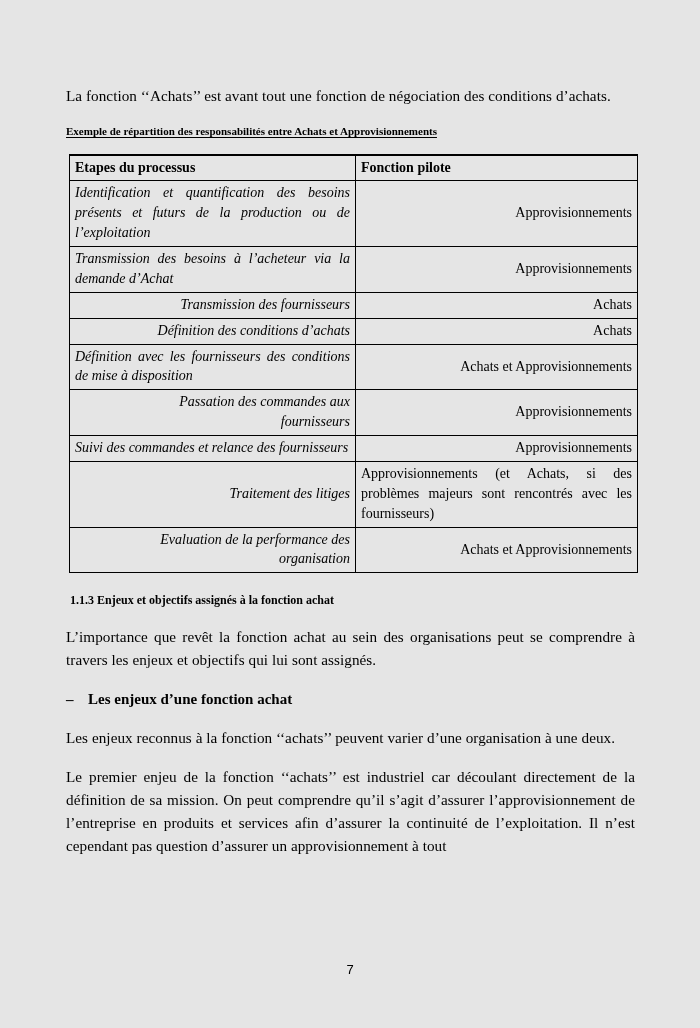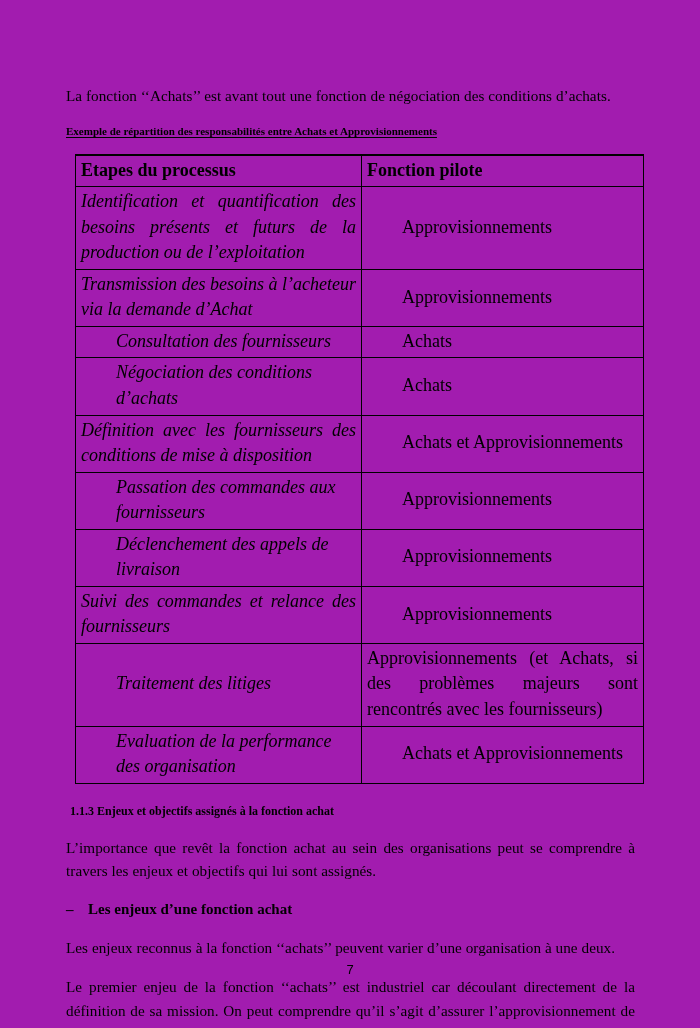--- a/index.html
+++ b/index.html
@@ -4,21 +4,21 @@
 <style>
   html, body {
     margin: 0;
     padding: 0;
     background: #ffffff;
   }
   .page {
     position: relative;
     width: 700px;
     height: 1028px;
-    background: #a21caf;
+    background: #e5e5e5;
     font-family: "Liberation Serif", "DejaVu Serif", serif;
     color: #000000;
     overflow: hidden;
   }
   .content {
     position: absolute;
     left: 66px;
     top: 84px;
     width: 569px;
   }
@@ -55,24 +55,24 @@
     line-height: 1.5;
   }
   .dash-heading .dash {
     display: inline-block;
     width: 22px;
     font-weight: bold;
   }
   table.resp-table {
     border-collapse: collapse;
     width: 568px;
-    margin: 0 0 18px 9px;
+    margin: 0 0 18px 3px;
     table-layout: fixed;
     border: 1px solid #000;
-    font-size: 18px;
+    font-size: 14px;
   }
   table.resp-table td, table.resp-table th {
     border: 1px solid #000;
     padding: 2px 5px 3px 5px;
     vertical-align: middle;
     line-height: 1.42;
     text-align: left;
     font-weight: normal;
   }
   table.resp-table th {
@@ -84,21 +84,21 @@
   table.resp-table td.col-step {
     text-align: justify;
     text-justify: inter-word;
     font-style: italic;
   }
   table.resp-table td.col-func {
     text-align: justify;
     text-justify: inter-word;
   }
   table.resp-table td.nojust {
-    text-align: left;
+    text-align: right;
     padding-left: 40px;
   }
   col.c1 { width: 286px; }
   col.c2 { width: 282px; }
   .page-number {
     position: absolute;
     left: 0;
     right: 0;
     top: 962px;
     text-align: center;
@@ -132,37 +132,33 @@
       <tbody>
         <tr>
           <td class="col-step">Identification et quantification des besoins présents et futurs de la production ou de l’exploitation</td>
           <td class="col-func nojust">Approvisionnements</td>
         </tr>
         <tr>
           <td class="col-step">Transmission des besoins à l’acheteur via la demande d’Achat</td>
           <td class="col-func nojust">Approvisionnements</td>
         </tr>
         <tr>
-          <td class="col-step nojust">Consultation des fournisseurs</td>
+          <td class="col-step nojust">Transmission des fournisseurs</td>
           <td class="col-func nojust">Achats</td>
         </tr>
         <tr>
-          <td class="col-step nojust">Négociation des conditions d’achats</td>
+          <td class="col-step nojust">Définition des conditions d’achats</td>
           <td class="col-func nojust">Achats</td>
         </tr>
         <tr>
           <td class="col-step">Définition avec les fournisseurs des conditions de mise à disposition</td>
           <td class="col-func nojust">Achats et Approvisionnements</td>
         </tr>
         <tr>
           <td class="col-step nojust">Passation des commandes aux fournisseurs</td>
-          <td class="col-func nojust">Approvisionnements</td>
-        </tr>
-        <tr>
-          <td class="col-step nojust">Déclenchement des appels de livraison</td>
           <td class="col-func nojust">Approvisionnements</td>
         </tr>
         <tr>
           <td class="col-step">Suivi des commandes et relance des fournisseurs</td>
           <td class="col-func nojust">Approvisionnements</td>
         </tr>
         <tr>
           <td class="col-step nojust">Traitement des litiges</td>
           <td class="col-func">Approvisionnements (et Achats, si des problèmes majeurs sont rencontrés avec les fournisseurs)</td>
         </tr>

